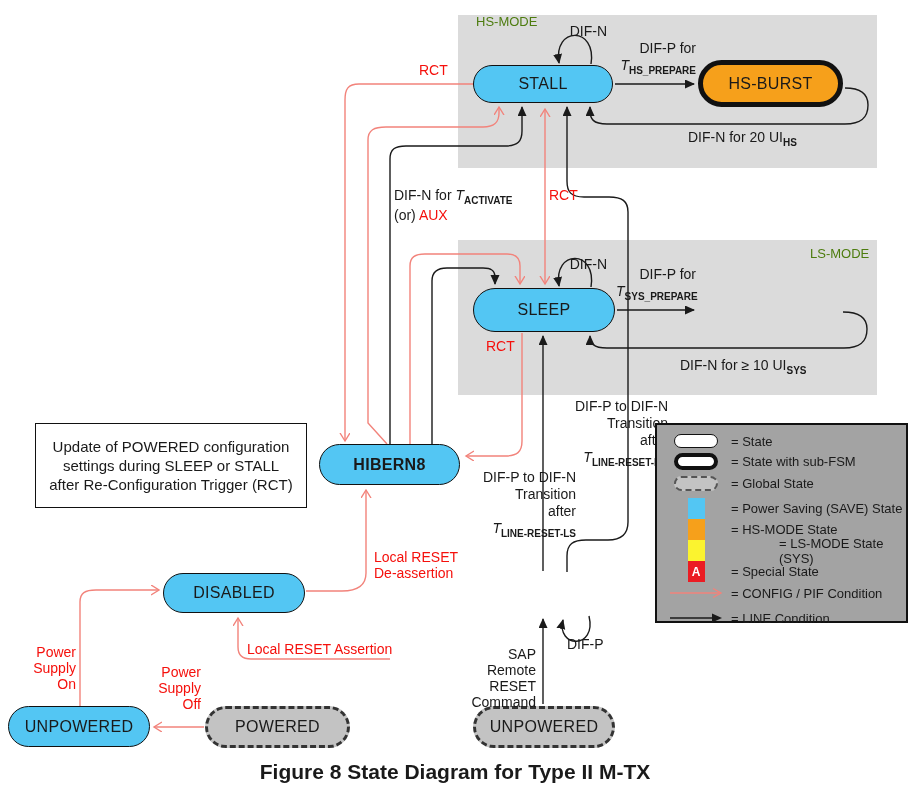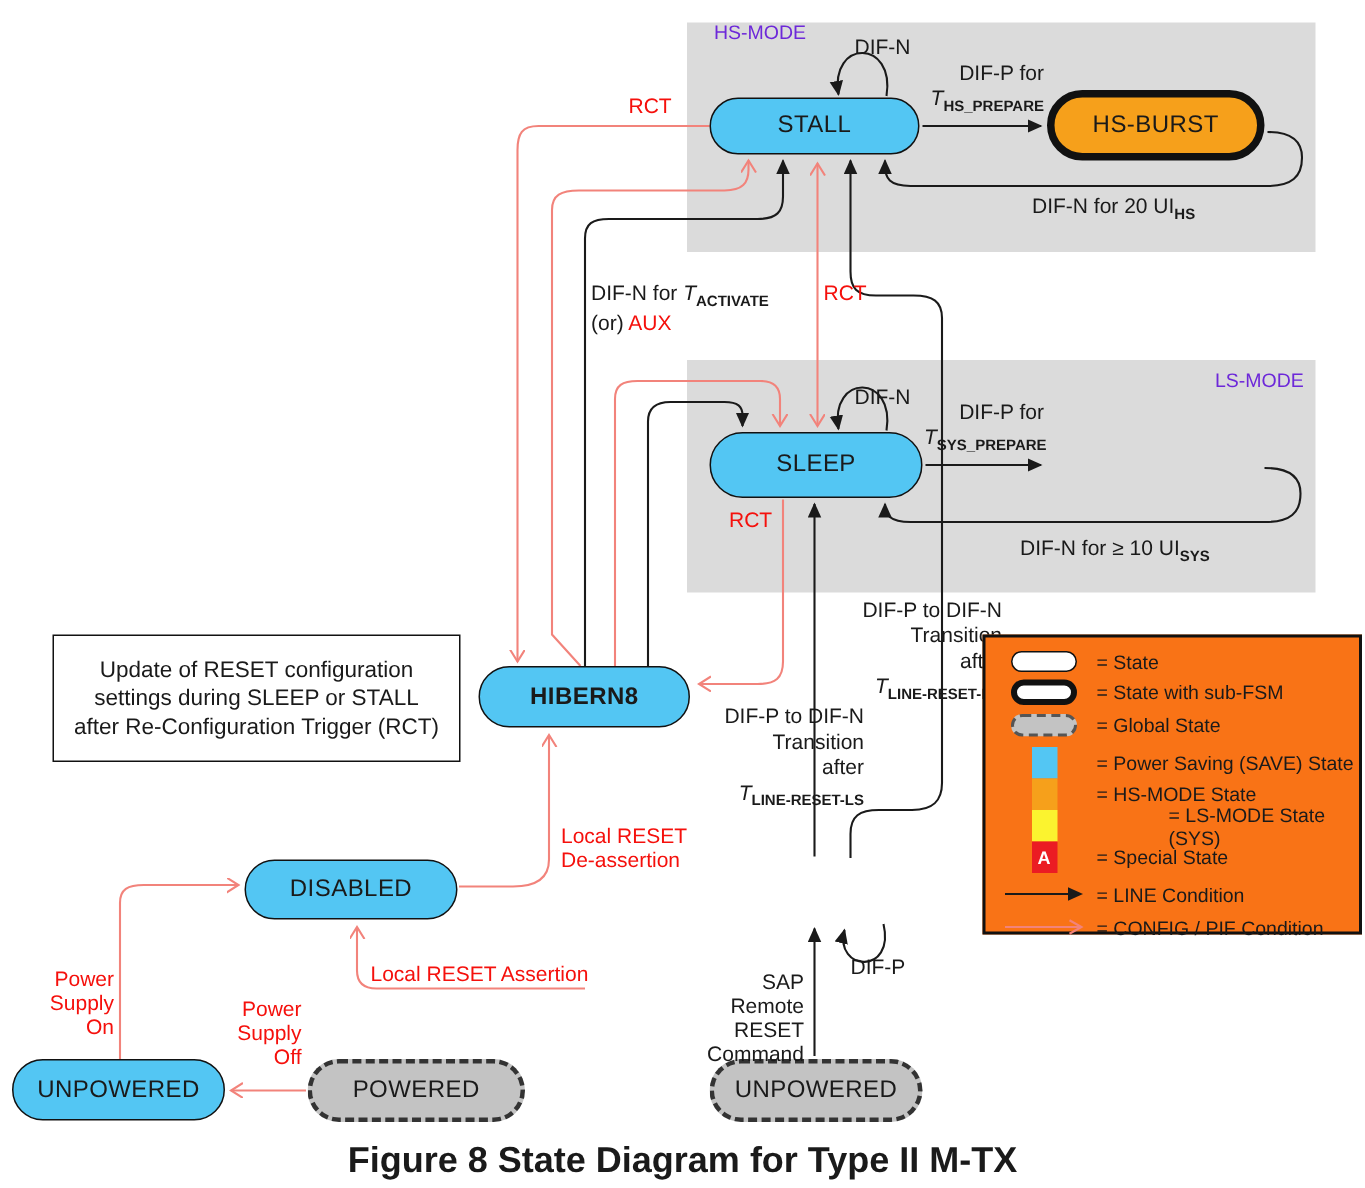--- a/index.html
+++ b/index.html
@@ -5,52 +5,52 @@
   :root{
     --c-save-blue:#53C6F3; --c-hs-orange:#F6A01B; --c-ls-yellow:#FBF32F;
     --c-special-red:#EB1C23; --c-state-gray:#C3C3C3; --c-region-gray:#DBDBDB;
     --c-arrow-red:#F2837B; --c-text-red:#F5100C; --c-black:#1A1A1A;
     --c-lr-border:#8B0B10;
   }
   html,body{margin:0;padding:0;background:#fff;}
   #stage{position:relative;width:910px;height:792px;background:#fff;overflow:hidden;
          font-family:"Liberation Sans","DejaVu Sans",sans-serif;color:var(--c-black);}
   .region{position:absolute;background:var(--c-region-gray);z-index:1;}
-  .region-label{position:absolute;font-size:13px;color:#6d28d9;z-index:4;}
+  .region-label{position:absolute;font-size:13px;color:#4d7c0f;z-index:4;}
   #arrows{position:absolute;left:0;top:0;z-index:2;}
   #arrows path{fill:none;}
   .blk{stroke:var(--c-black);stroke-width:1.4;}
   .red{stroke:var(--c-arrow-red);stroke-width:1.4;}
   #mb path{fill:var(--c-black);}
   #mr path{fill:none;stroke:var(--c-arrow-red);stroke-width:1.4;}
   .state{position:absolute;display:flex;align-items:center;justify-content:center;
          border:1.6px solid #111;border-radius:22px;font-size:16px;z-index:3;
          box-sizing:border-box;background:var(--c-save-blue);letter-spacing:.3px;}
   .subfsm{border-width:5px;border-radius:24px;}
   .dashed{background:var(--c-state-gray);border:3px dashed #333;}
   .bold{font-weight:bold;}
   .lbl{position:absolute;font-size:14px;line-height:17px;z-index:4;white-space:nowrap;}
   .lbl sub{font-size:10px;line-height:0;font-weight:bold;}
   .redtxt{color:var(--c-text-red);}
   .ctr{text-align:right;white-space:normal;}
   #note-box{position:absolute;left:35px;top:423px;width:272px;height:85px;border:1.5px solid #111;
             background:#fff;display:flex;flex-direction:column;justify-content:center;
             text-align:center;font-size:15px;line-height:19px;z-index:4;box-sizing:border-box;}
   #legend{position:absolute;left:655px;top:423px;width:253px;height:200px;border:2px solid #111;
-          background:#f97316;z-index:4;box-sizing:border-box;padding:6px 0 0 10px;}
+          background:#a3a3a3;z-index:4;box-sizing:border-box;padding:6px 0 0 10px;}
   .lg-row{display:flex;align-items:center;font-size:13px;}
   .lg-swatch{width:58px;display:flex;justify-content:center;align-items:center;flex:0 0 58px;}
   .lg-pill{width:44px;height:14px;border:1.5px solid #111;border-radius:9px;background:#fff;box-sizing:border-box;}
   .lg-pill.thick{height:17px;border-width:4px;}
   .lg-pill.dash{height:15px;border:2px dashed #555;background:var(--c-state-gray);}
   .lg-sq{width:17px;height:21px;display:flex;align-items:center;justify-content:center;
          color:#fff;font-weight:bold;font-size:12px;}
   .lg-txt{margin-left:6px;}
   #caption{position:absolute;left:0;right:0;top:760px;text-align:center;font-weight:bold;
-           font-size:24px;z-index:4;}
+           font-size:21px;z-index:4;}
 </style>
 </head>
 <body>
 
 <div id="stage">
 
   <div class="region" style="left:458px;top:15px;width:419px;height:153px;"></div>
   <div class="region" style="left:458px;top:240px;width:419px;height:155px;"></div>
   <div class="region-label" style="left:476px;top:14px;">HS-MODE</div>
   <div class="region-label" style="left:810px;top:246px;">LS-MODE</div>
@@ -145,21 +145,21 @@
     <div>Off</div>
   </div>
   <div class="lbl ctr" style="left:440px;top:646px;width:96px;line-height:16px;">
     <div>SAP</div>
     <div>Remote RESET</div>
     <div>Command</div>
   </div>
   <div class="lbl" style="left:567px;top:636px;">DIF-P</div>
 
   <div id="note-box">
-    <div>Update of RESET configuration</div>
+    <div>Update of POWERED configuration</div>
     <div>settings during SLEEP or STALL</div>
     <div>after Re-Configuration Trigger (RCT)</div>
   </div>
 
   <div id="legend">
     <div class="lg-row" style="height:20px;">
       <span class="lg-swatch">
           <span class="lg-pill"></span>
         </span>
       <span class="lg-txt">= State</span>
@@ -192,35 +192,35 @@
       <span class="lg-swatch">
           <span class="lg-sq" style="background:var(--c-ls-yellow);"></span>
         </span>
       <span class="lg-txt">= LS-MODE State (SYS)</span>
     </div>
     <div class="lg-row" style="height:21px;">
       <span class="lg-swatch">
           <span class="lg-sq" style="background:var(--c-special-red);">A</span>
         </span>
       <span class="lg-txt">= Special State</span>
+    </div>
+    <div class="lg-row" style="height:22px;">
+      <span class="lg-swatch">
+        <svg width="56" height="12">
+            <line x1="2" y1="6" x2="52" y2="6" style="stroke:var(--c-arrow-red);stroke-width:1.4"></line>
+            <path d="M45,1.5 L53,6 L45,10.5" style="fill:none;stroke:var(--c-arrow-red);stroke-width:1.4"></path>
+          </svg>
+      </span>
+      <span class="lg-txt">= CONFIG / PIF Condition</span>
     </div>
     <div class="lg-row" style="height:22px;margin-top:3px;">
       <span class="lg-swatch">
         <svg width="56" height="12">
             <line x1="2" y1="6" x2="46" y2="6" style="stroke:var(--c-black);stroke-width:1.4"></line>
             <path d="M44,1.5 L54,6 L44,10.5 Z" style="fill:var(--c-black)"></path>
           </svg>
       </span>
       <span class="lg-txt">= LINE Condition</span>
     </div>
-    <div class="lg-row" style="height:22px;">
-      <span class="lg-swatch">
-        <svg width="56" height="12">
-            <line x1="2" y1="6" x2="52" y2="6" style="stroke:var(--c-arrow-red);stroke-width:1.4"></line>
-            <path d="M45,1.5 L53,6 L45,10.5" style="fill:none;stroke:var(--c-arrow-red);stroke-width:1.4"></path>
-          </svg>
-      </span>
-      <span class="lg-txt">= CONFIG / PIF Condition</span>
-    </div>
   </div>
 
   <div id="caption">Figure 8 State Diagram for Type II M-TX</div>
 </div>
 
 </body></html>

